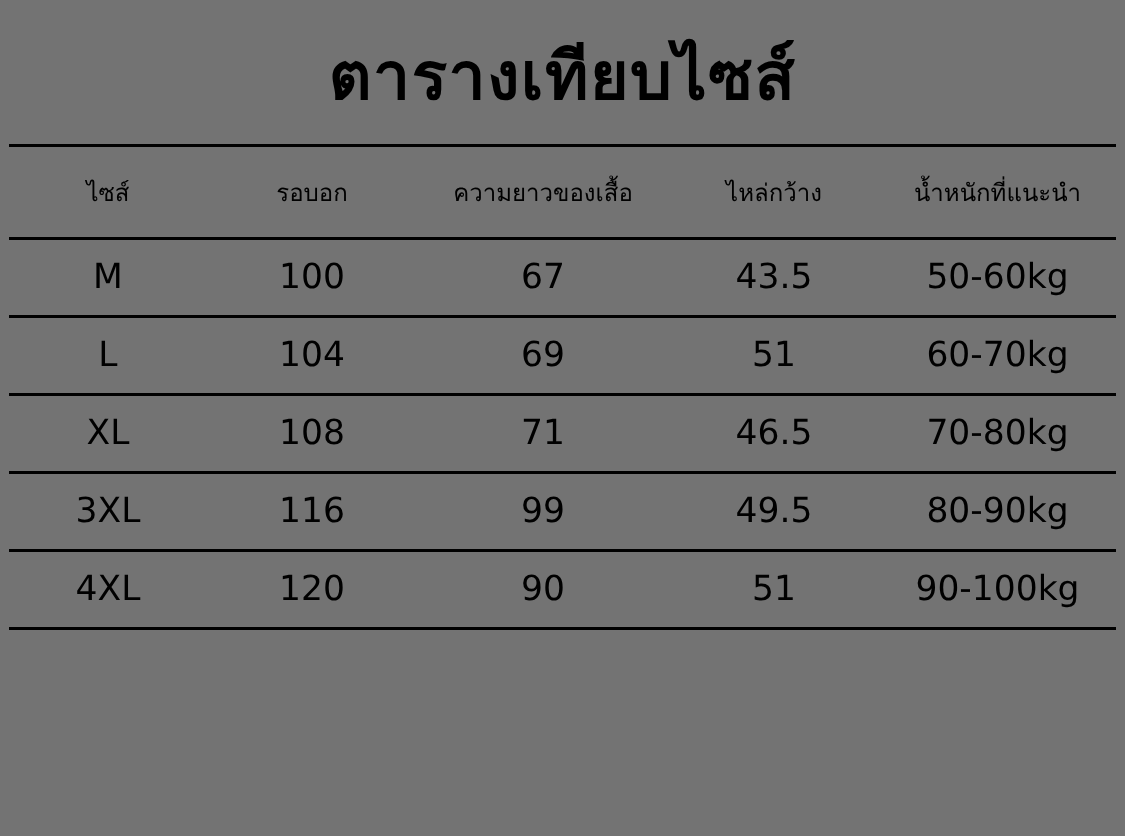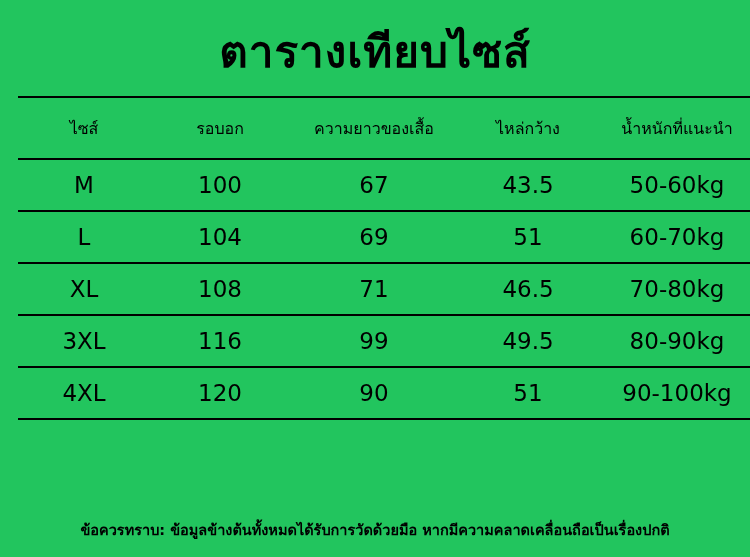--- a/index.html
+++ b/index.html
@@ -11,35 +11,35 @@
     width: 750px;
     height: 557px;
     font-family: "DejaVu Sans", "Liberation Sans", sans-serif;
     color: #000000;
     overflow: hidden;
   }
   .page {
     width: 750px;
     height: 557px;
     position: relative;
-    background: #22c55e;
+    background: #737373;
     box-sizing: border-box;
   }
   .title {
     text-align: center;
     font-size: 44px;
     font-weight: bold;
     letter-spacing: 1px;
     padding-top: 28px;
     line-height: 1.1;
     color: #000;
   }
   .table-wrap {
     margin-top: 20px;
-    padding: 0 18px;
+    padding: 0 6px;
   }
   table.size-table {
     width: 738px;
     border-collapse: collapse;
     table-layout: fixed;
   }
   table.size-table td,
   table.size-table th {
     border-top: 2px solid #000;
     border-bottom: 2px solid #000;
@@ -134,15 +134,14 @@
           <td>4XL</td>
           <td>120</td>
           <td>90</td>
           <td>51</td>
           <td>90-100kg</td>
         </tr>
       </tbody>
     </table>
   </div>
 
-  <div class="footnote">ข้อควรทราบ: ข้อมูลข้างต้นทั้งหมดได้รับการวัดด้วยมือ หากมีความคลาดเคลื่อนถือเป็นเรื่องปกติ</div>
 
 </div>
 
 </body></html>

